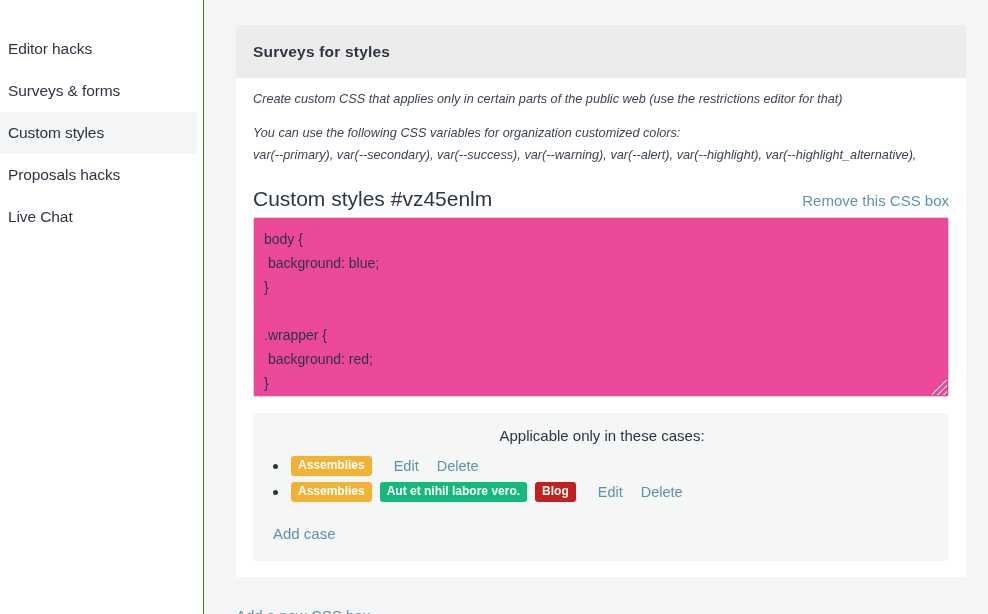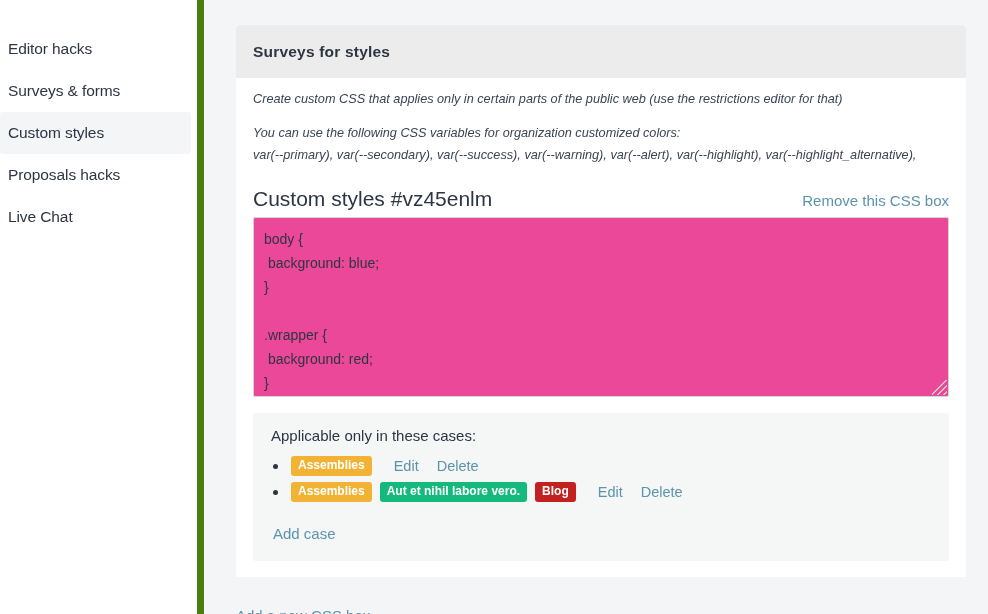--- a/index.html
+++ b/index.html
@@ -14,21 +14,21 @@
     position: relative;
     width: 988px; height: 614px;
     display: flex;
   }
 
   
   .sidebar {
     width: 204px;
     min-width: 204px;
     background: #ffffff;
-    border-right: 7px solid #4d7c0f;
+    border-right: 1px solid #4d7c0f;
     padding-top: 28px;
     position: relative;
     z-index: 2;
   }
   .nav-item {
     display: block;
     height: 42px;
     line-height: 42px;
     padding-left: 8px;
     font-size: 15.5px;
@@ -140,20 +140,21 @@
   .cases-panel {
     background: #f5f6f6;
     border-radius: 3px;
     margin-top: 16px;
     padding: 14px 16px 18px 16px;
   }
   .cases-title {
     font-size: 15px;
     color: #2d3543;
     margin: 0 0 9px 2px;
+    text-align: center;
   }
   .case-list {
     list-style: none;
     margin: 0;
     padding: 0 0 0 4px;
   }
   .case-item {
     display: flex;
     align-items: center;
     gap: 8px;

